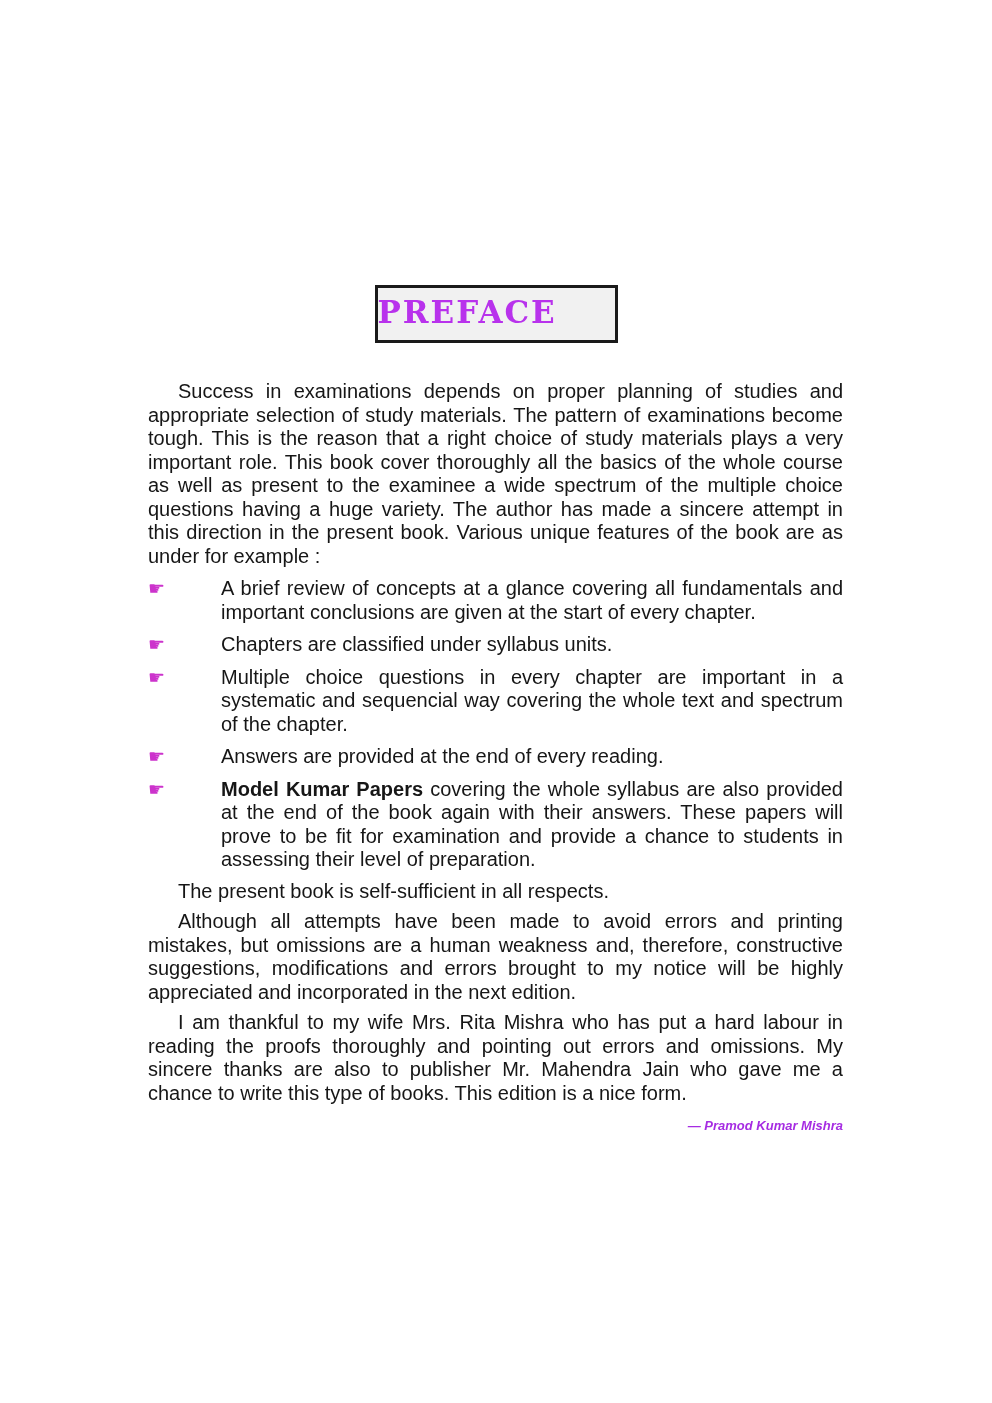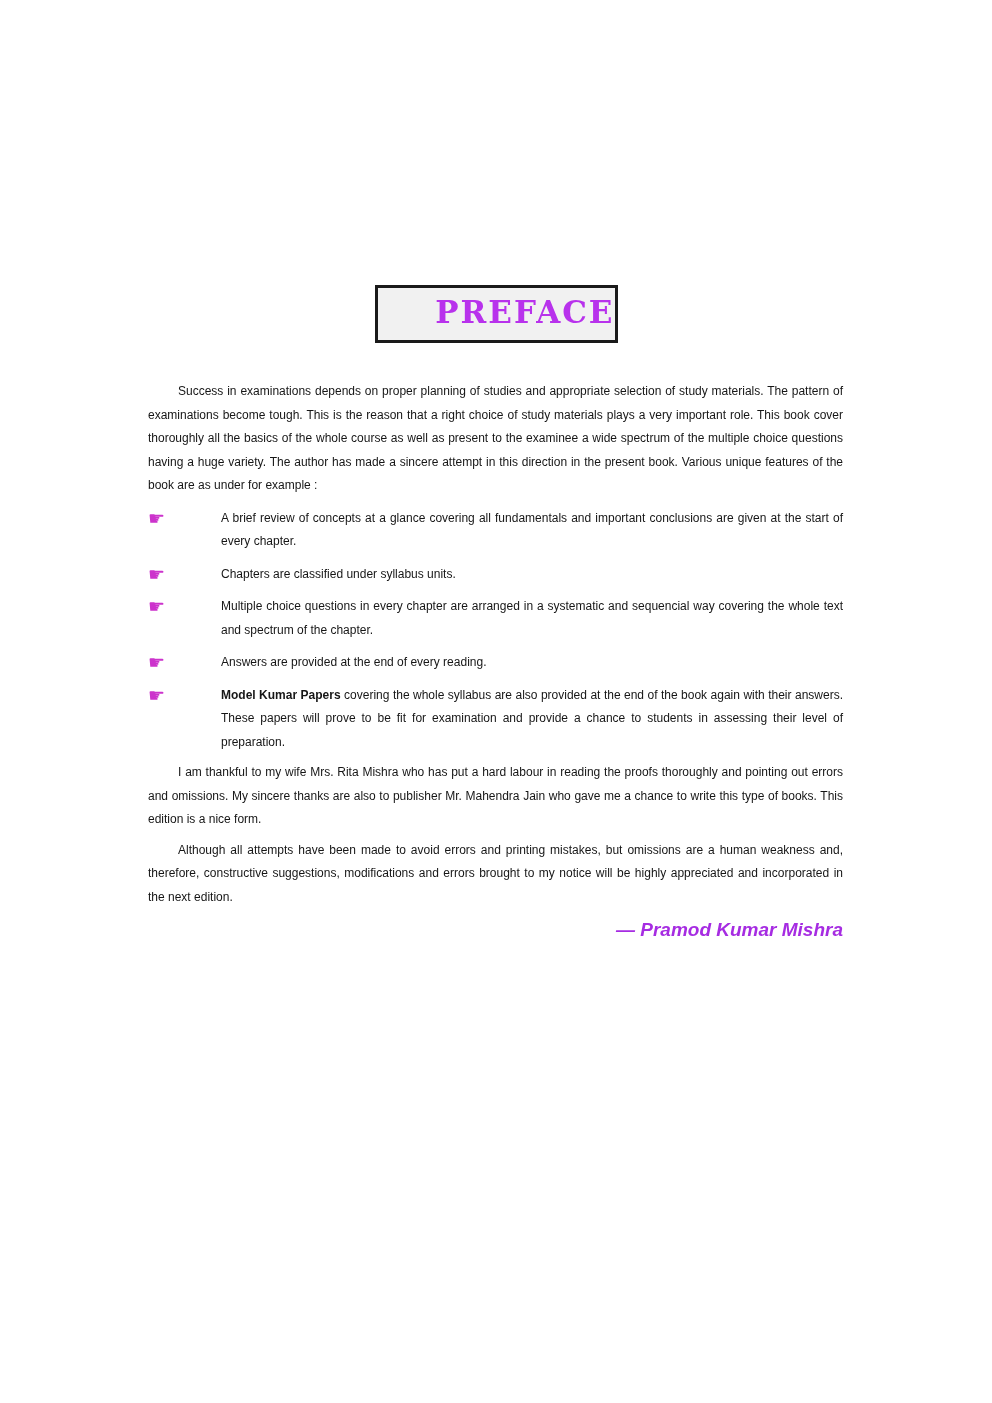--- a/index.html
+++ b/index.html
@@ -21,36 +21,36 @@
   .page{
     position:relative;
     width:992px;height:1403px;
     background:#ffffff;
   }
   .preface-box{
     margin:285px auto 0 auto;
     width:243px;height:58px;
     border:3px solid var(--box-border);
     background:var(--box-background);
-    display:flex;align-items:center;justify-content:flex-end;
+    display:flex;align-items:center;justify-content:flex-start;
   }
   .preface-title{
     font-family:"DejaVu Serif","Liberation Serif",serif;
     font-weight:bold;
     font-size:31px;
     letter-spacing:2px;
     color:var(--title-purple);
     line-height:1;
     padding-bottom:3px;
   }
   .content{
     margin:37px 149px 0 148px; 
   }
   .body{
-    font-size:12px;
+    font-size:20px;
     line-height:23.5px;
     color:var(--text-black);
     text-align:justify;
     margin:0;
   }
   .indent{ text-indent:30px; }
   .feature-list{ margin-top:5px; }
   .feature-item{
     display:flex;
     align-items:flex-start;
@@ -62,21 +62,21 @@
     font-size:19px;
     line-height:23.5px;
     color:var(--bullet-magenta);
   }
   .feature-text{ flex:1 1 auto;margin-left:44px; }
   .after-list{ margin-top:8px; }
   .para-gap{ margin-top:7px; }
   .signature{
     margin-top:9px;
     text-align:right;
-    font-size:19px;
+    font-size:13px;
     line-height:24px;
     font-weight:bold;
     font-style:italic;
     color:var(--signature-purple);
   }
 </style>
 </head>
 <body>
 
 <div class="page">
@@ -96,34 +96,35 @@
         <p class="body feature-text">A brief review of concepts at a glance covering all fundamentals and important conclusions are given at the start of every chapter.</p>
       </div>
 
       <div class="feature-item">
         <span class="hand">☛</span>
         <p class="body feature-text">Chapters are classified under syllabus units.</p>
       </div>
 
       <div class="feature-item">
         <span class="hand">☛</span>
-        <p class="body feature-text">Multiple choice questions in every chapter are arranged in a systematic and sequencial way covering the whole text and spectrum of the chapter.</p>
+        <p class="body feature-text">Multiple choice questions in every chapter are important in a systematic and sequencial way covering the whole text and spectrum of the chapter.</p>
       </div>
 
       <div class="feature-item">
         <span class="hand">☛</span>
         <p class="body feature-text">Answers are provided at the end of every reading.</p>
       </div>
 
       <div class="feature-item">
         <span class="hand">☛</span>
         <p class="body feature-text"><b>Model Kumar Papers</b><span> covering the whole syllabus are also provided at the end of the book again with their answers. These papers will prove to be fit for examination and provide a chance to students in assessing their level of preparation.</span></p>
       </div>
 
     </div>
 
+    <p class="body indent after-list">The present book is self-sufficient in all respects.</p>
+    <p class="body indent para-gap">Although all attempts have been made to avoid errors and printing mistakes, but omissions are a human weakness and, therefore, constructive suggestions, modifications and errors brought to my notice will be highly appreciated and incorporated in the next edition.</p>
     <p class="body indent para-gap">I am thankful to my wife Mrs. Rita Mishra who has put a hard labour in reading the proofs thoroughly and pointing out errors and omissions. My sincere thanks are also to publisher Mr. Mahendra Jain who gave me a chance to write this type of books. This edition is a nice form.</p>
-    <p class="body indent para-gap">Although all attempts have been made to avoid errors and printing mistakes, but omissions are a human weakness and, therefore, constructive suggestions, modifications and errors brought to my notice will be highly appreciated and incorporated in the next edition.</p>
 
     <p class="signature"><span>—</span> <span>Pramod Kumar Mishra</span></p>
 
   </div>
 </div>
 
 </body></html>

